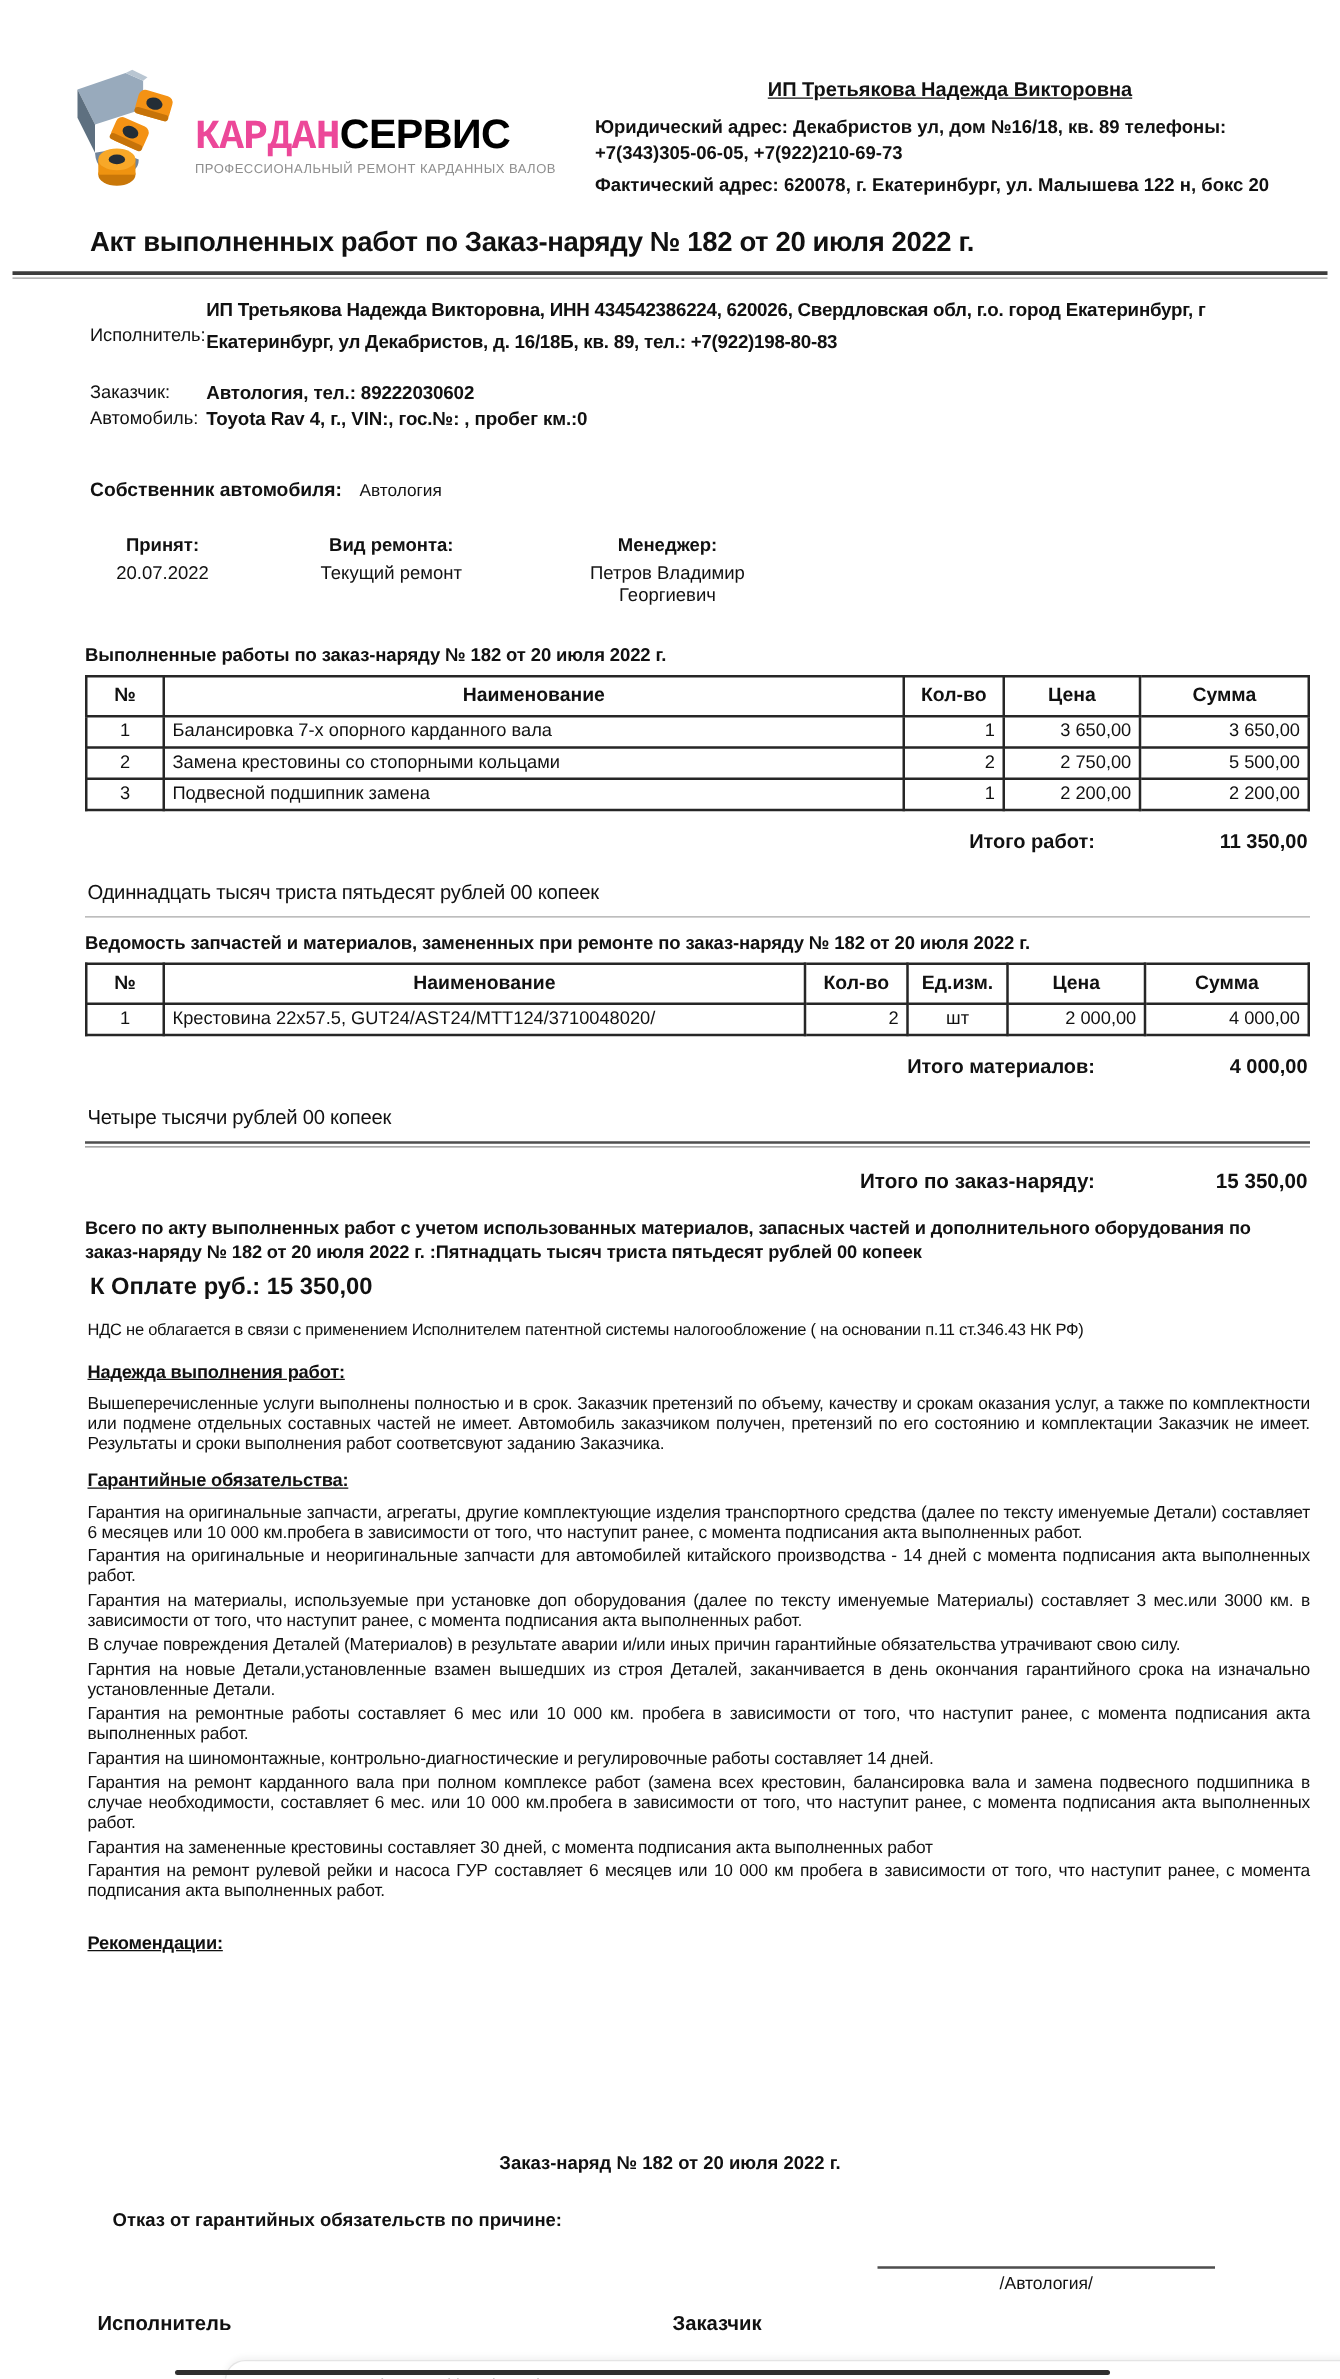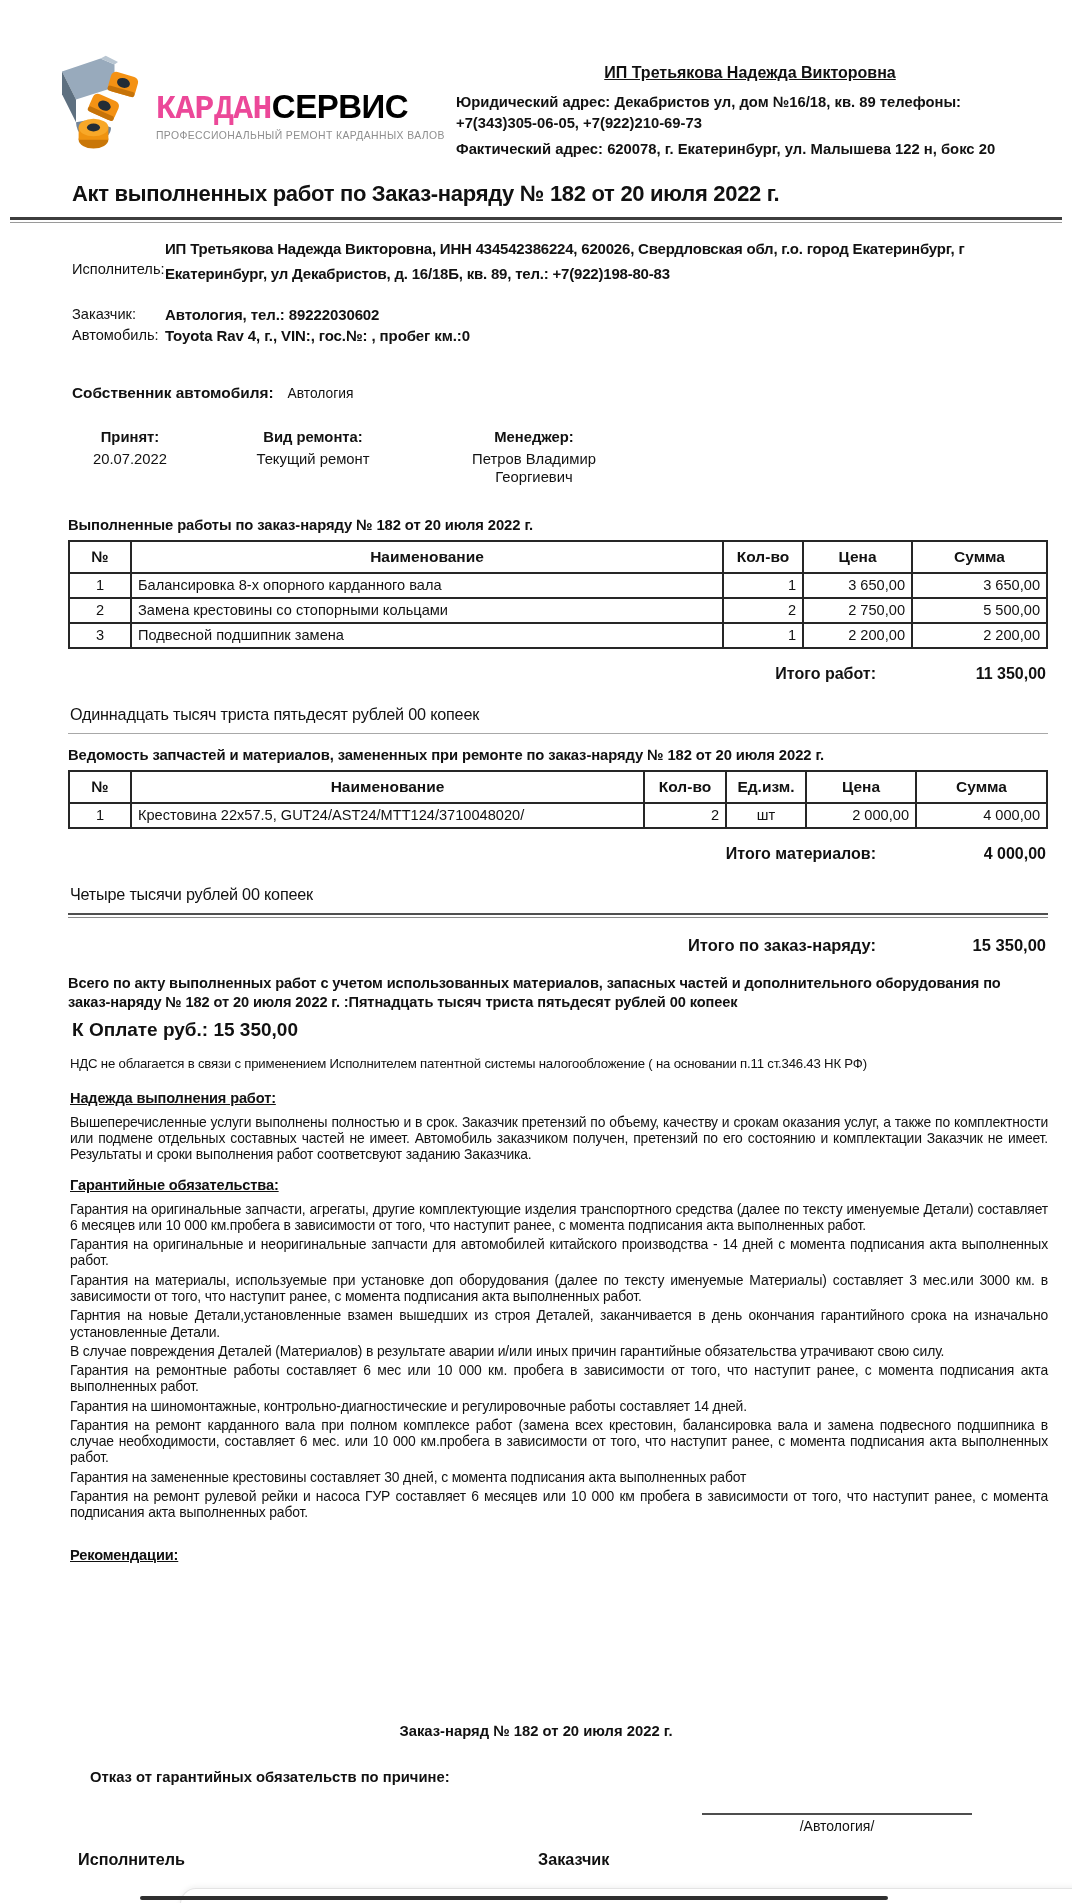--- a/index.html
+++ b/index.html
@@ -10,21 +10,21 @@
   }
   
   .header { display:flex; padding:52px 28px 0 48px; }
   .logo { display:flex; width:408px; flex:none; }
   .logo-icon { width:98px; height:102px; flex:none; }
   .logo-txt { margin-left:10px; padding-top:38px; }
   .brand { font-size:33px; font-weight:800; letter-spacing:-0.5px; line-height:1; white-space:nowrap; }
   .brand .p1 { color:#ec4899;font-family:Liberation Mono, monospace; }
   .brand .p2 { color:#000000; }
   .tagline { font-size:10.4px; color:#8e8e8e; letter-spacing:0.4px; margin-top:4px; white-space:nowrap; }
-  .header-info { flex:1; font-weight:bold; font-size:14.8px; padding-top:12px; }
+  .header-info { flex:1; font-weight:bold; font-size:14.8px; padding-top:12px;margin-left:20px; }
   .company-title { text-align:center; font-size:16px; text-decoration:underline; }
   .legal { margin-top:10px; line-height:1.4; }
   .actual { margin-top:8px; }
   
   .doc-title { margin:24px 0 0 72px; font-size:22px; font-weight:bold; letter-spacing:-0.3px; }
   .title-rule { margin:10px 10px 0 10px; border-top:3px solid #3d3d3d; border-bottom:1px solid #9a9a9a; height:2px; }
   
   .exec-row { display:flex; margin:14px 30px 0 72px; font-size:15px; }
   .exec-row .lbl { width:93px; flex:none; padding-top:24px; font-size:14.6px; font-weight:normal; }
   .exec-val { font-weight:bold; line-height:1.62; letter-spacing:-0.2px; }
@@ -177,21 +177,21 @@
           <th>№</th>
           <th>Наименование</th>
           <th>Кол-во</th>
           <th>Цена</th>
           <th>Сумма</th>
         </tr>
       </thead>
     <tbody>
         <tr>
           <td class="cc">1</td>
-          <td class="cl">Балансировка 8-х опорного карданного вала</td>
+          <td class="cl">Балансировка 7-х опорного карданного вала</td>
           <td class="cr">1</td>
           <td class="cr">3 650,00</td>
           <td class="cr">3 650,00</td>
         </tr>
         <tr>
           <td class="cc">2</td>
           <td class="cl">Замена крестовины со стопорными кольцами</td>
           <td class="cr">2</td>
           <td class="cr">2 750,00</td>
           <td class="cr">5 500,00</td>
@@ -259,22 +259,22 @@
   <div class="vat">НДС не облагается в связи с применением Исполнителем патентной системы налогообложение ( на основании п.11 ст.346.43 НК РФ)</div>
 
   <div class="terms">
     <div class="t-head">Надежда выполнения работ:</div>
     <div class="para">Вышеперечисленные услуги выполнены полностью и в срок. Заказчик претензий по объему, качеству и срокам оказания услуг, а также по комплектности или подмене отдельных составных частей не имеет. Автомобиль заказчиком получен, претензий по его состоянию и комплектации Заказчик не имеет. Результаты и сроки выполнения работ соответсвуют заданию Заказчика.</div>
     <div class="t-head">Гарантийные обязательства:</div>
     <div>
         <div class="para">Гарантия на оригинальные запчасти, агрегаты, другие комплектующие изделия транспортного средства (далее по тексту именуемые Детали) составляет 6 месяцев или 10 000 км.пробега в зависимости от того, что наступит ранее, с момента подписания акта выполненных работ.</div>
         <div class="para">Гарантия на оригинальные и неоригинальные запчасти для автомобилей китайского производства - 14 дней с момента подписания акта выполненных работ.</div>
         <div class="para">Гарантия на материалы, используемые при установке доп оборудования (далее по тексту именуемые Материалы) составляет 3 мес.или 3000 км. в зависимости от того,   что наступит ранее, с момента подписания акта выполненных работ.</div>
+        <div class="para">В случае повреждения Деталей (Материалов) в результате аварии и/или иных причин гарантийные обязательства утрачивают свою силу.</div>
         <div class="para">Гарнтия на новые Детали,установленные взамен вышедших из строя Деталей, заканчивается в день окончания гарантийного срока на изначально установленные Детали.</div>
-        <div class="para">В случае повреждения Деталей (Материалов) в результате аварии и/или иных причин гарантийные обязательства утрачивают свою силу.</div>
         <div class="para">Гарантия на ремонтные работы составляет 6 мес или 10 000 км. пробега в зависимости от того, что наступит ранее, с момента подписания акта выполненных работ.</div>
         <div class="para">Гарантия на шиномонтажные, контрольно-диагностические и регулировочные работы составляет 14 дней.</div>
         <div class="para">Гарантия на ремонт карданного вала при полном комплексе работ (замена всех крестовин, балансировка вала и замена подвесного подшипника в случае необходимости,   составляет 6 мес. или 10 000 км.пробега в зависимости от того, что наступит ранее, с момента подписания акта выполненных работ.</div>
         <div class="para">Гарантия на замененные крестовины составляет 30 дней, с момента подписания акта выполненных работ</div>
         <div class="para">Гарантия на ремонт рулевой рейки и насоса ГУР составляет 6 месяцев или 10 000 км пробега в зависимости от того, что наступит ранее, с момента подписания акта выполненных работ.</div>
       </div>
     <div class="t-head reco">Рекомендации:</div>
   </div>
 
   <div class="order-title">Заказ-наряд № 182 от 20 июля 2022 г.</div>

